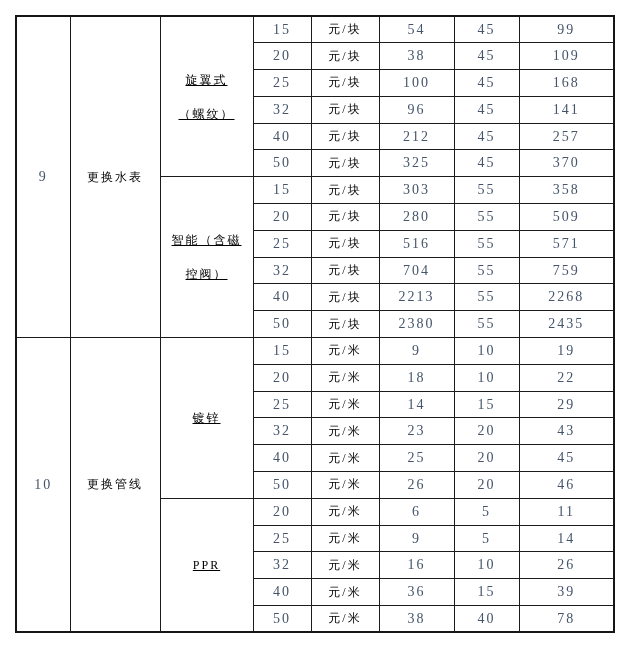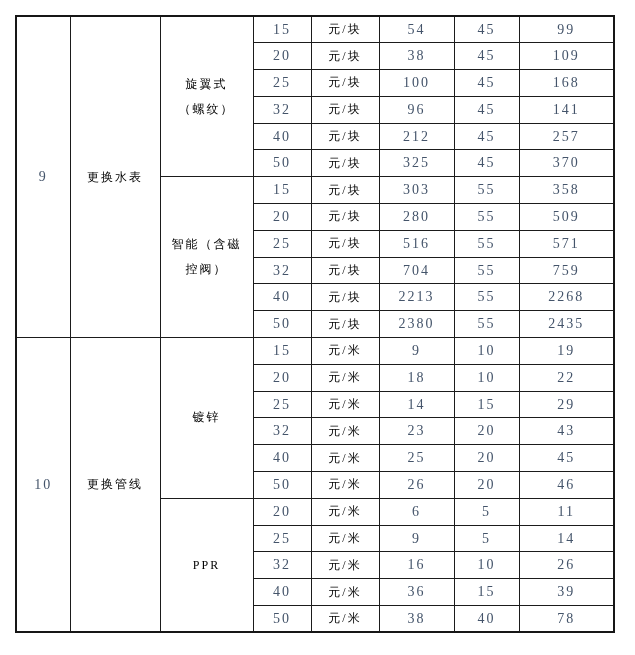--- a/index.html
+++ b/index.html
@@ -33,21 +33,22 @@
     font-size: 12px;
     letter-spacing: 2px;
   }
   .num {
     color: #44546a;
     font-size: 14px;
     letter-spacing: 2px;
   }
   .type-cell {
     white-space: pre-line;
-    line-height: 25px;
+    line-height: 34px;
+    text-decoration: underline;
   }
 </style>
 </head>
 <body>
 
 <div class="page">
 <table class="price-table">
 <colgroup>
   <col style="width:54px">
         <col style="width:90px">

